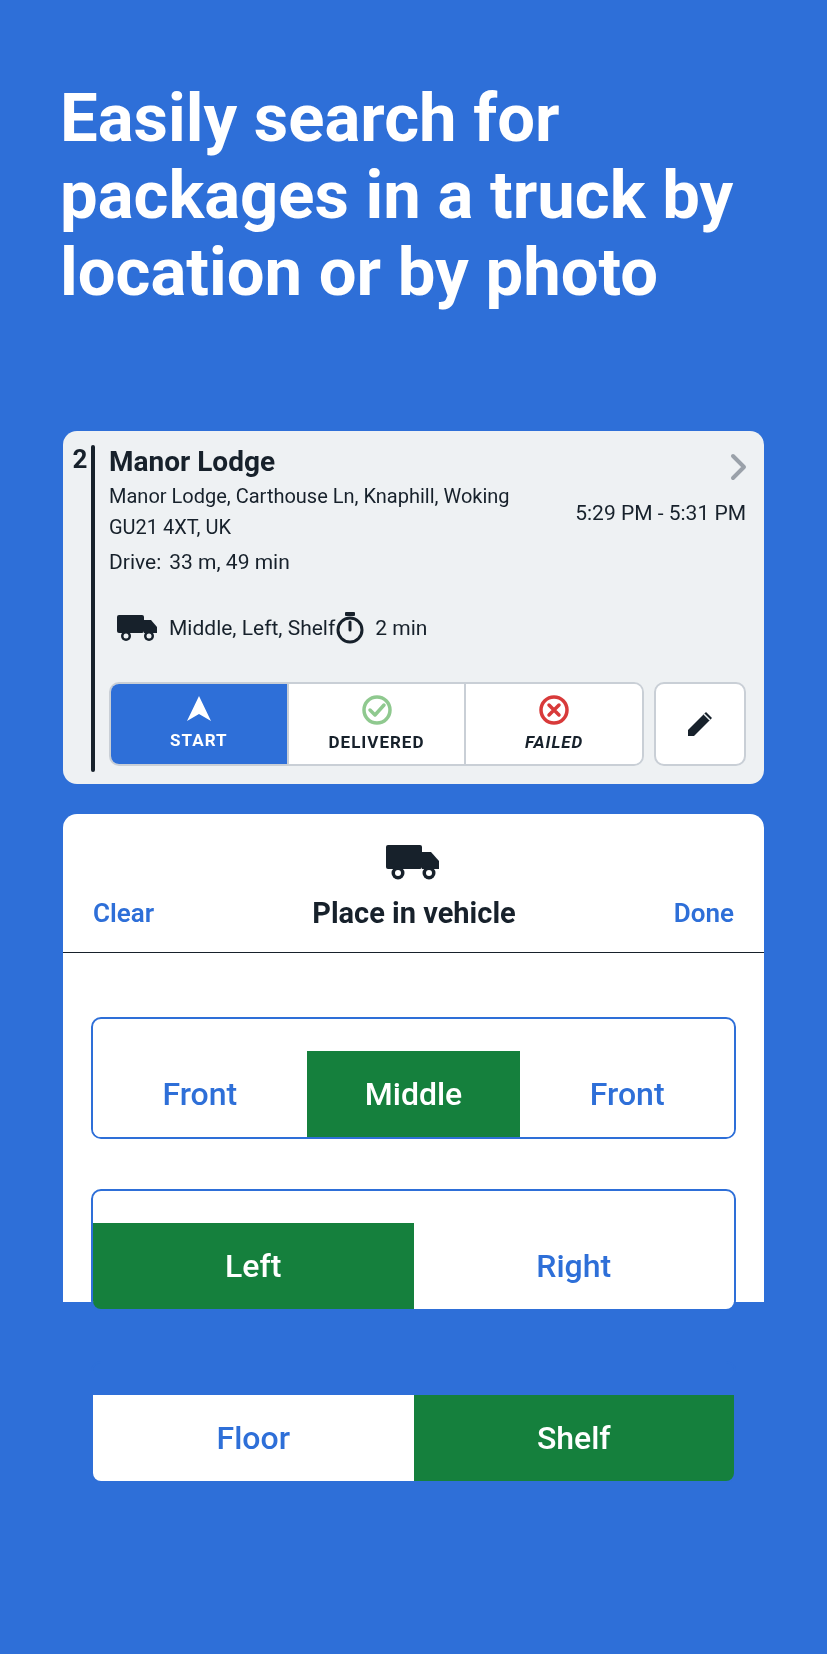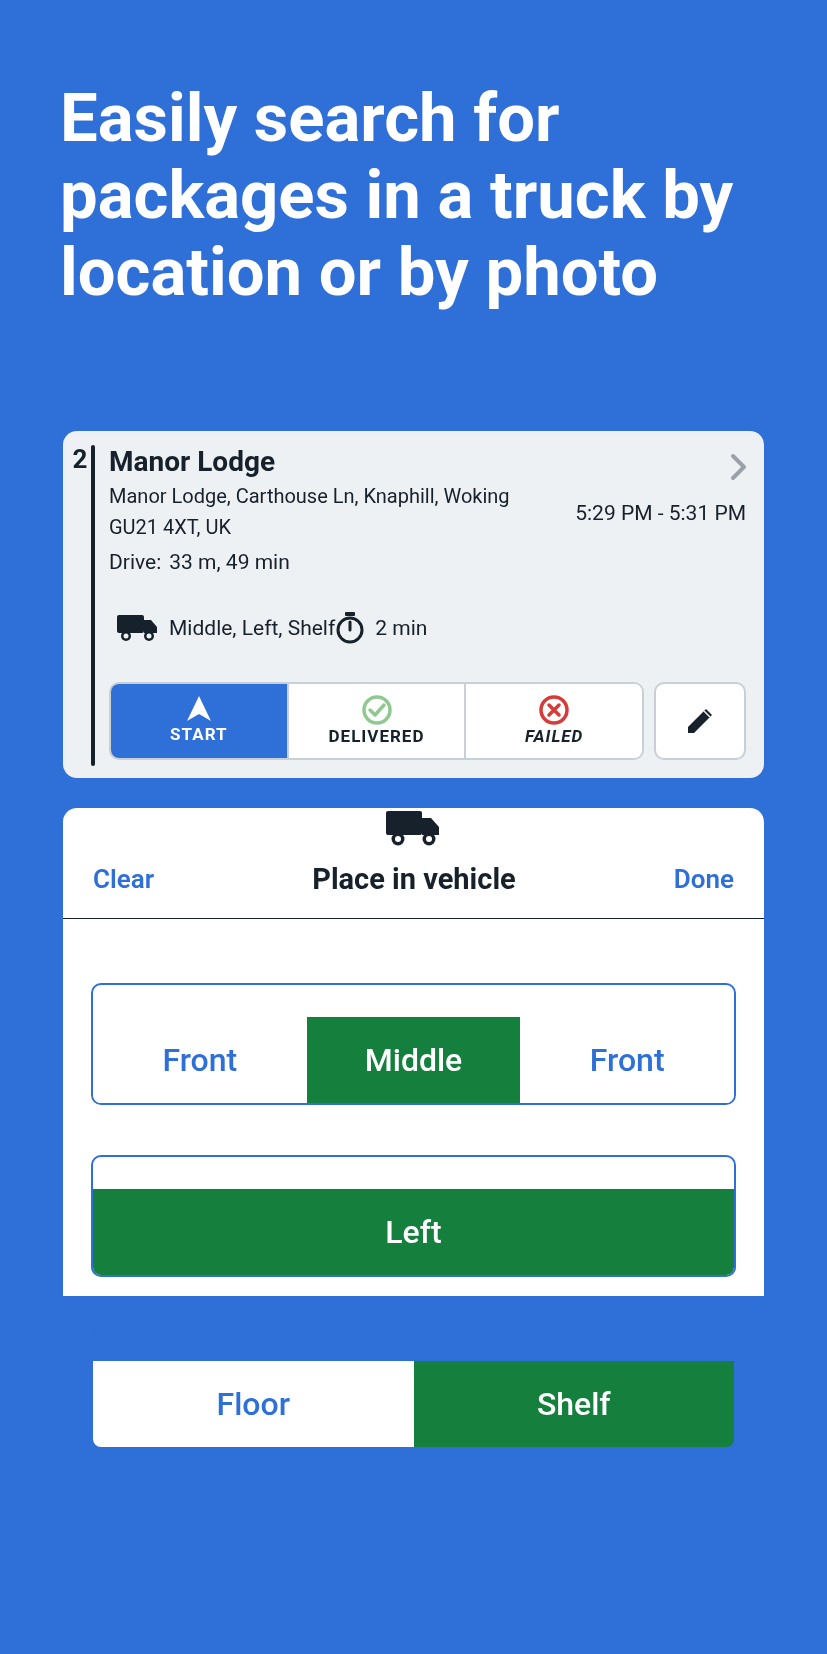--- a/index.html
+++ b/index.html
@@ -108,20 +108,21 @@
       border-radius: 10px;
       overflow: hidden;
       flex: 1;
     }
     .action-btn {
       flex: 1;
       padding: 10px 4px 12px 4px;
       display: flex;
       flex-direction: column;
       align-items: center;
+      gap: 6px;
       background: white;
       border-right: 2px solid #c9cfd6;
       cursor: pointer;
     }
     .action-btn:last-child {
       border-right: none;
       font-style: italic;
     }
     .action-btn.active {
       background: #2e6fd8;
@@ -142,20 +143,21 @@
       border-radius: 10px;
       display: flex;
       align-items: center;
       justify-content: center;
       cursor: pointer;
     }
     .panel {
       background: white;
       margin: 30px 63px 0 63px;
       border-radius: 14px 14px 0 0;
+      padding-top: 28px;
       height: 488px;
     }
     .panel-truck {
       display: flex;
       justify-content: center;
     }
     .panel-header-row {
       display: flex;
       justify-content: space-between;
       align-items: center;
@@ -305,19 +307,20 @@
     <span class="side-btn">Done</span>
   </div>
   <div class="segments-area">
     <div class="segment-group">
       <div class="segment-btn">Front</div>
       <div class="segment-btn selected">Middle</div>
       <div class="segment-btn">Front</div>
     </div>
     <div class="segment-group">
       <div class="segment-btn selected">Left</div>
+      <div class="segment-btn">Right</div>
     </div>
     <div class="segment-group">
       <div class="segment-btn">Floor</div>
       <div class="segment-btn selected">Shelf</div>
     </div>
   </div>
 </div>
 
 </body></html>

